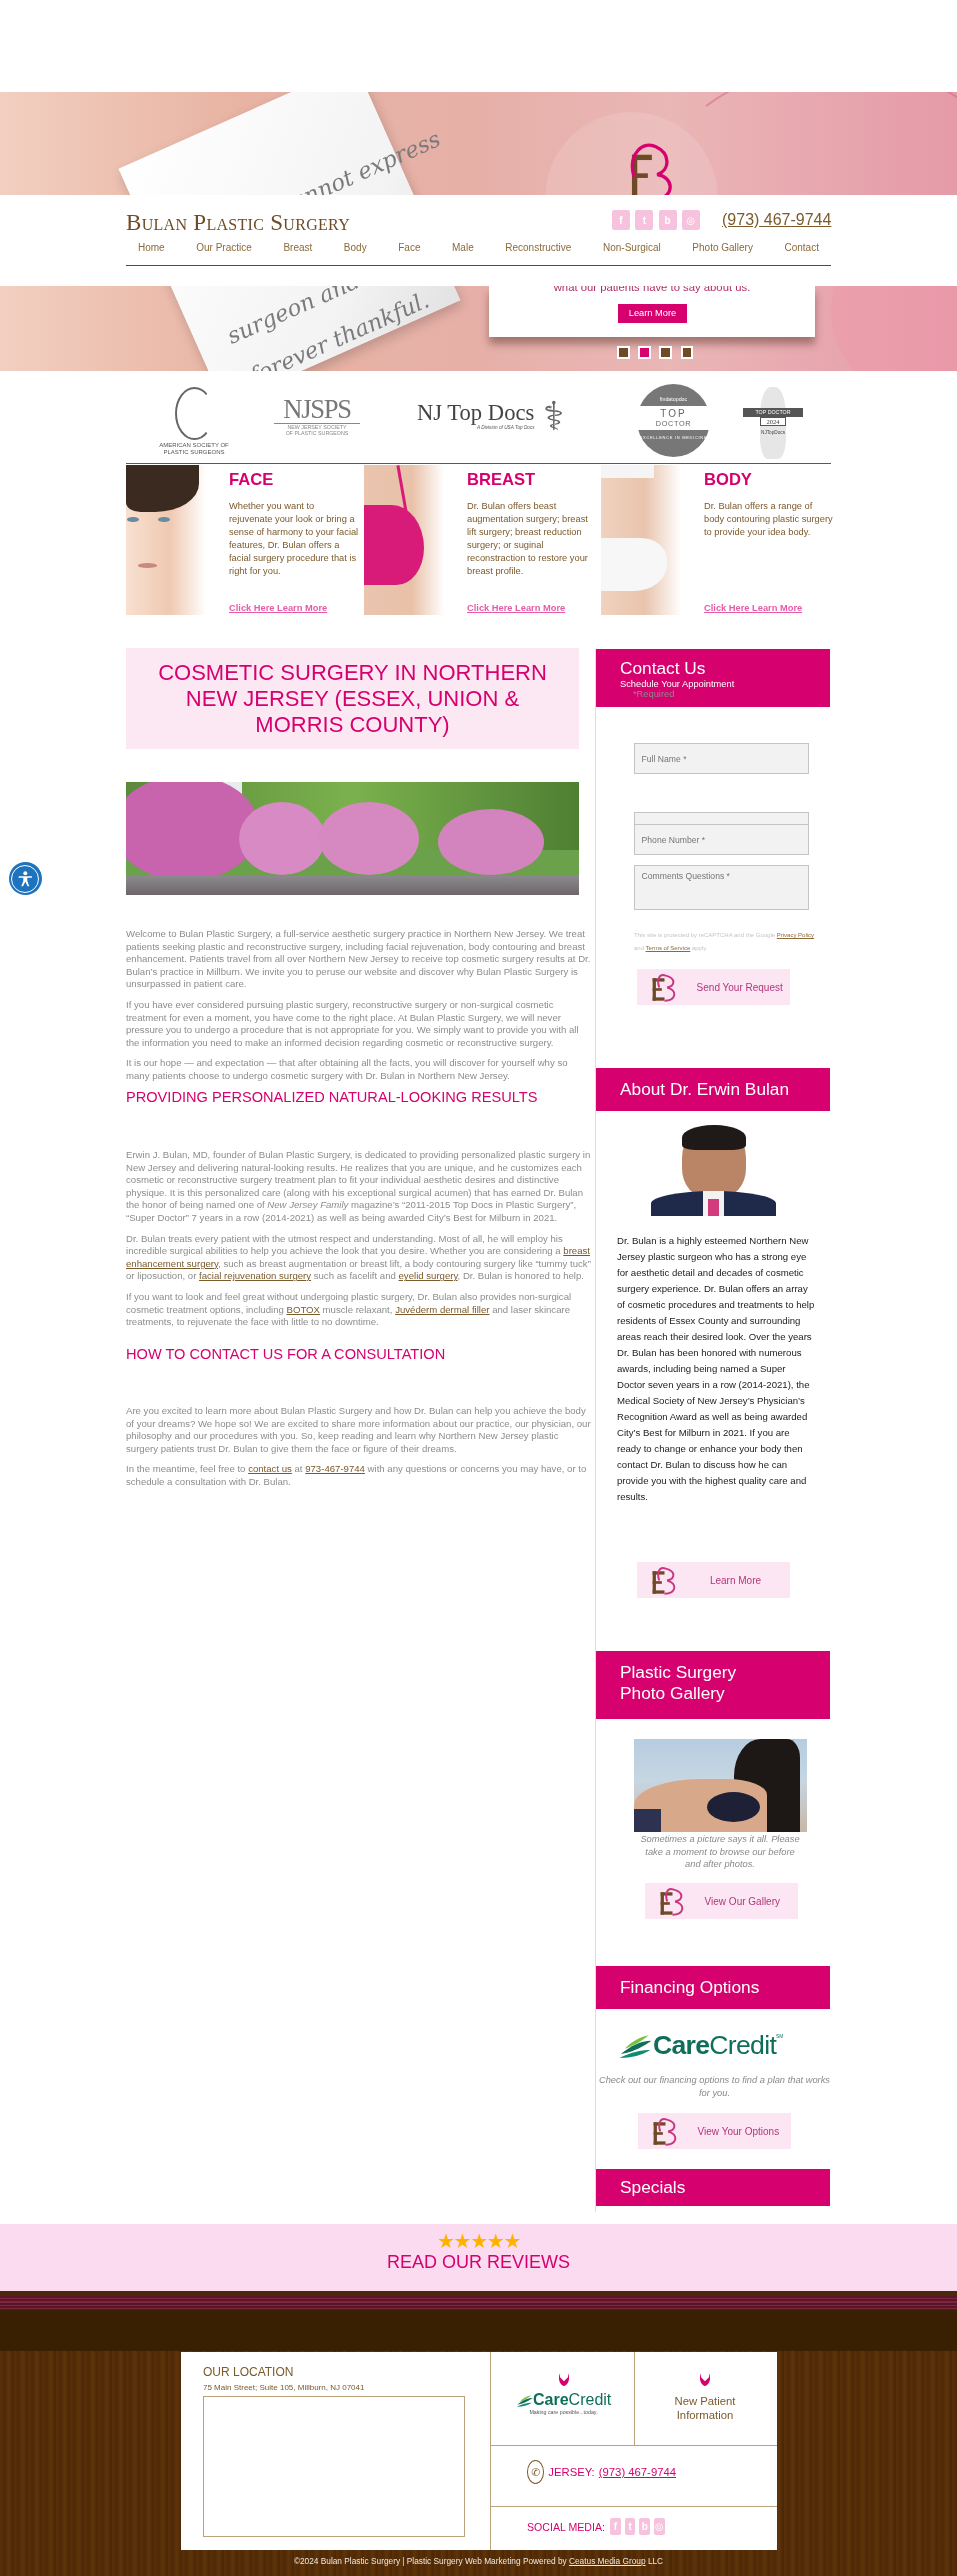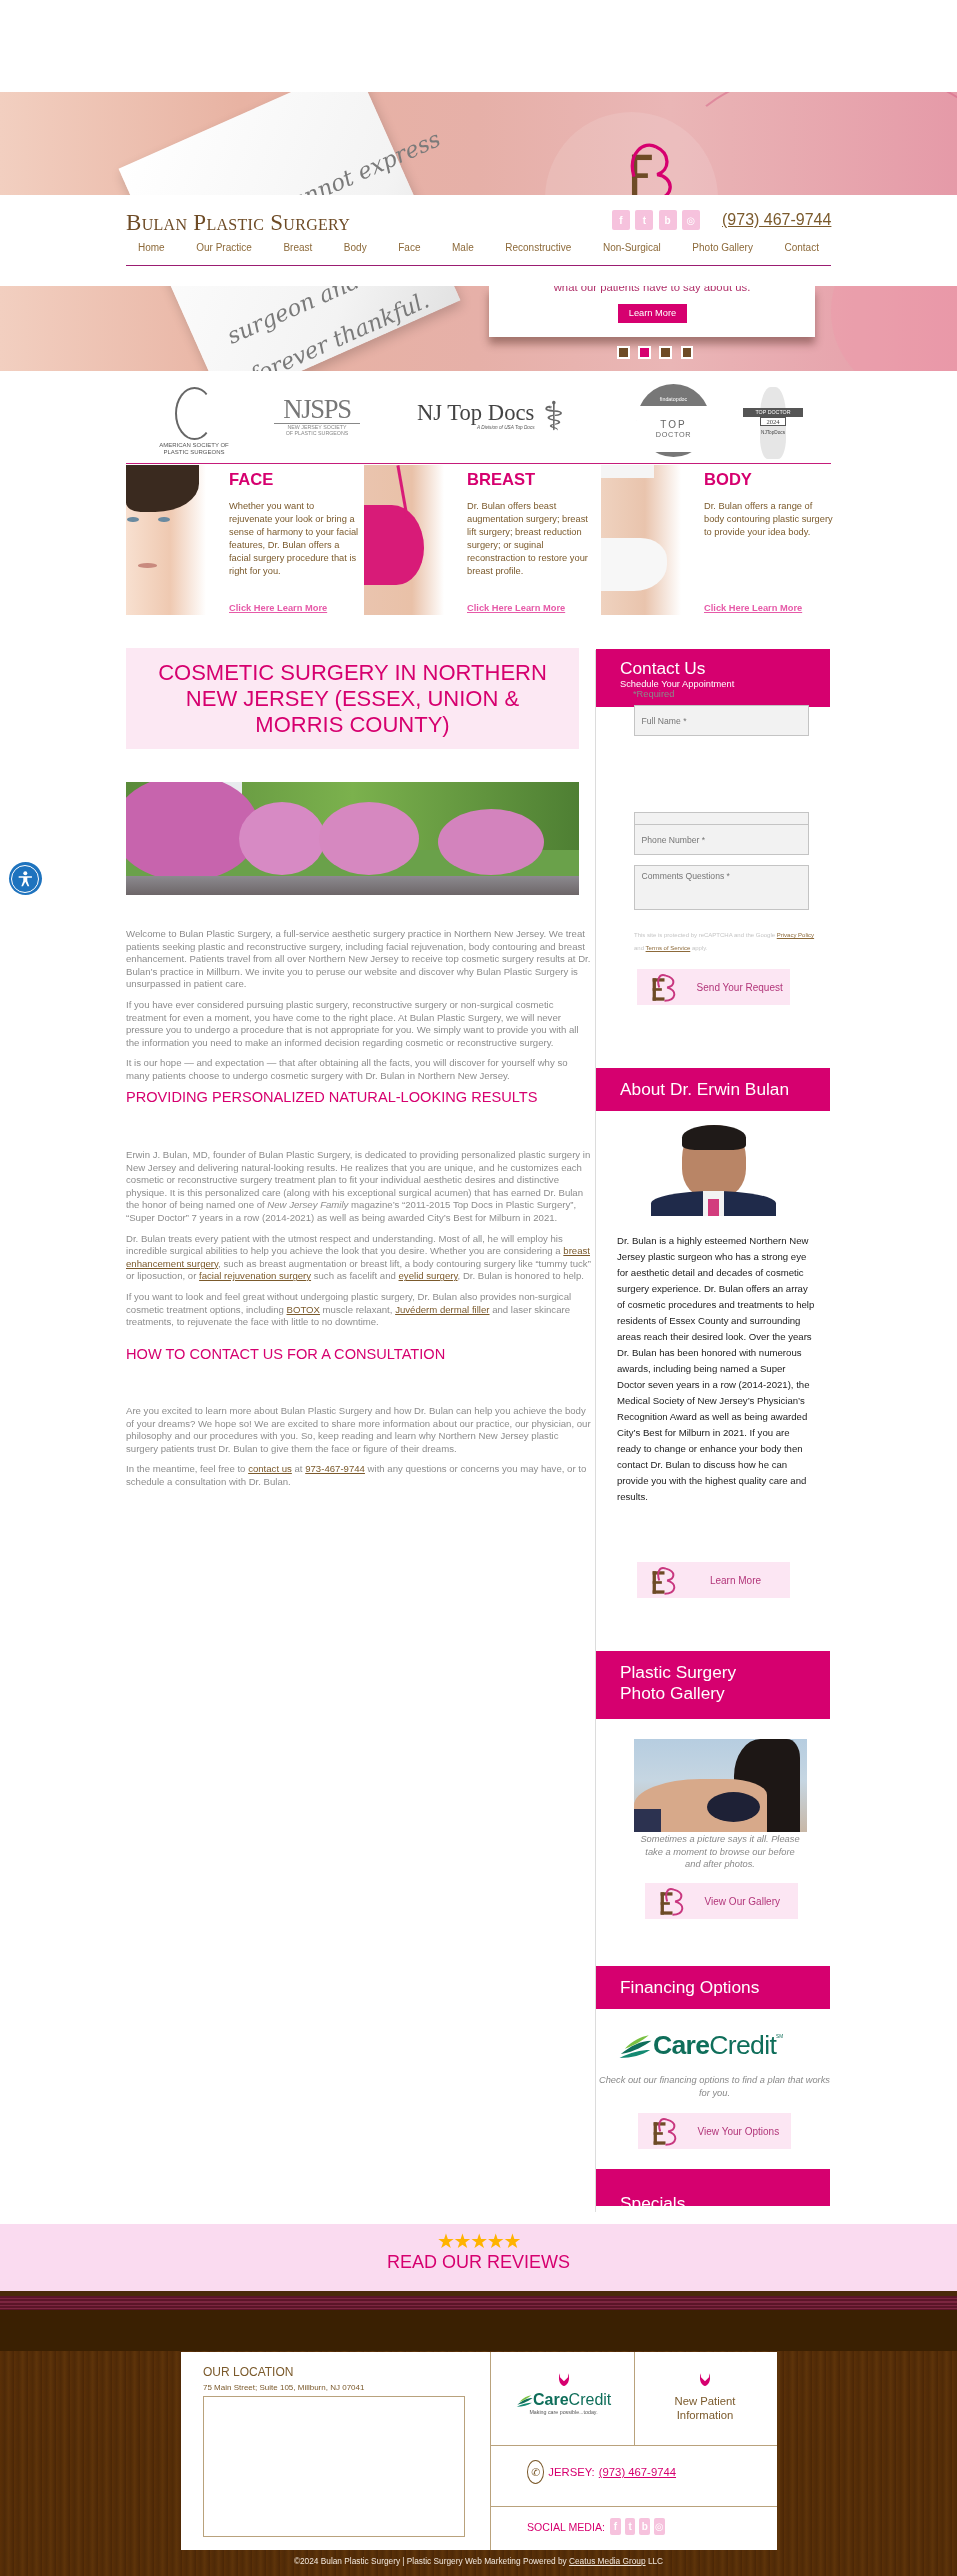--- a/index.html
+++ b/index.html
@@ -168,21 +168,21 @@
     <div style="font-size:5.3px;color:#888;line-height:6px;border-top:0.7px solid #888;">NEW JERSEY SOCIETY</div>
     <div style="font-size:5.3px;color:#888;line-height:6px;">OF PLASTIC SURGEONS</div>
   </div>
   <div class="logo-item" style="left:291px;top:21px;width:173px;text-align:left;">
     <div class="serif" style="font-size:22.6px;color:#444;line-height:24px;">NJ Top Docs</div>
     <div style="font-size:4.7px;color:#555;margin-left:60px;font-style:italic;">A Division of USA Top Docs</div>
     <div style="position:absolute;left:126px;top:-8px;font-size:40px;color:#666;">⚕</div>
   </div>
   <div class="logo-item" style="left:511px;top:4px;width:73px;height:73px;border-radius:50%;background:#777;color:#fff;">
     <div style="font-size:5.3px;margin-top:12px;">findatopdoc</div>
-    <div style="background:#fff;color:#666;margin-top:4px;padding:13px 0;">
+    <div style="background:#fff;color:#666;margin-top:4px;padding:2px 0;">
       <div style="font-size:10px;letter-spacing:2px;">TOP</div>
       <div style="font-size:7.3px;letter-spacing:0.7px;">DOCTOR</div>
     </div>
     <div style="font-size:4px;margin-top:5.3px;letter-spacing:0.7px;">EXCELLENCE IN MEDICINE</div>
   </div>
   <div class="logo-item" style="left:617px;top:6.6px;width:60px;height:73px;">
     <div style="position:absolute;left:16.6px;top:0;width:26.6px;height:72px;background:#e6e6e6;border-radius:40% 40% 30% 30%;"></div>
     <div style="position:relative;top:21px;background:#555;color:#fff;font-size:5.3px;line-height:6.6px;padding:1.3px 0;">TOP DOCTOR</div>
     <div class="serif" style="position:relative;top:21px;background:#fff;color:#444;font-size:6.6px;width:26.6px;margin:0 auto;border:0.7px solid #555;">2024</div>
     <div style="position:relative;top:25px;color:#444;font-size:4.7px;">NJTopDocs</div>
@@ -255,21 +255,21 @@
   <p><span>In the meantime, feel free to </span><a>contact us</a><span> at </span><a>973-467-9744</a><span> with any questions or concerns you may have, or to schedule a consultation with Dr. Bulan.</span></p>
 </div>
 
 <div class="sidebar-frame"></div>
 
 <div class="side-head" style="top:649px;height:58px;padding-top:9.3px;">
   <div class="t">Contact Us</div>
   <div class="s">Schedule Your Appointment</div>
 </div>
 <div class="req">*Required</div>
-<input class="input" style="top: 705px;" placeholder="Full Name *">
+<input class="input" style="top: 743px;" placeholder="Full Name *">
 <input class="input" style="top: 812px;" placeholder="Email Address *">
 <input class="input" style="top: 824px;" placeholder="Phone Number *">
 <textarea class="input ta" style="top: 865px;" placeholder="Comments Questions *"></textarea>
 <div class="recap">
   <span>This site is protected by reCAPTCHA and the Google </span><a>Privacy Policy</a><span> and </span><a>Terms of Service</a><span> apply.</span>
 </div>
 <div class="eb-btn" style="left:637px;top:969px;width:153px;">
   <svg class="eb-logo" viewBox="0 0 52 44">
       <rect x="8" y="8" width="5" height="34" fill="#6e4b26"></rect>
       <rect x="8" y="8" width="18" height="5" fill="#6e4b26"></rect>
@@ -342,21 +342,21 @@
   <svg class="eb-logo" viewBox="0 0 52 44">
       <rect x="8" y="8" width="5" height="34" fill="#6e4b26"></rect>
       <rect x="8" y="8" width="18" height="5" fill="#6e4b26"></rect>
       <rect x="8" y="23" width="14" height="4" fill="#6e4b26"></rect>
       <rect x="8" y="37" width="18" height="5" fill="#6e4b26"></rect>
       <path d="M28 4 C18 0 14 10 18 22 M28 4 C44 8 42 20 30 22 C46 26 44 42 26 42" stroke="#c8377f" stroke-width="3" fill="none"></path>
     </svg>
   <span class="lbl">View Your Options</span>
 </div>
 
-<div class="side-head" style="top:2169px;height:37px;padding-top:24px;">
+<div class="side-head" style="top:2169px;height:37px;padding-top:8px;">
   <div class="t">Specials</div>
 </div>
 
 <div class="reviews">
   <div class="stars">★★★★★</div>
   <div class="rtxt">READ OUR REVIEWS</div>
 </div>
 
 <div class="footer">
   <div class="stripe"></div>

